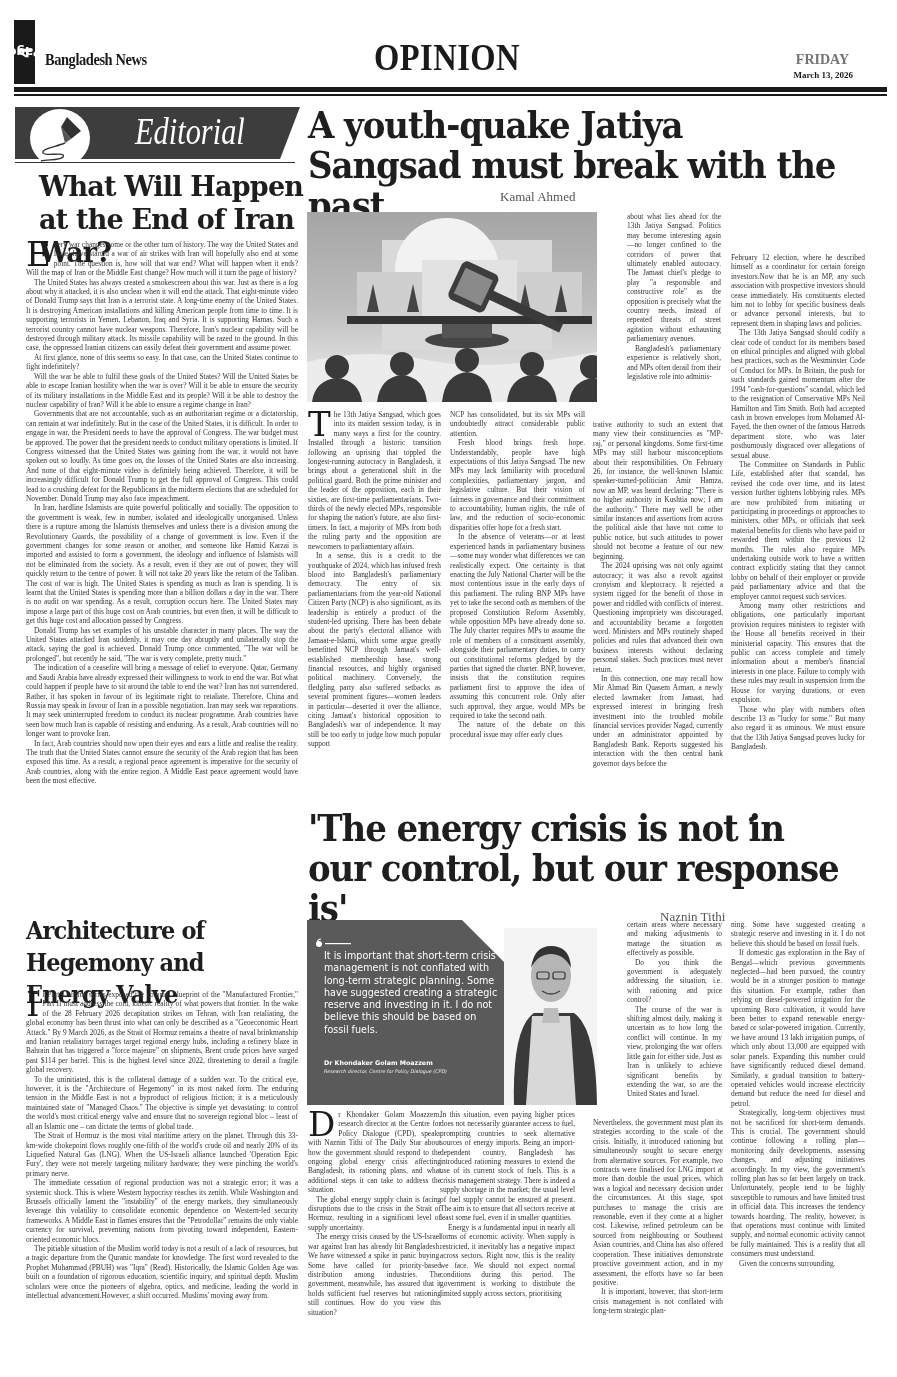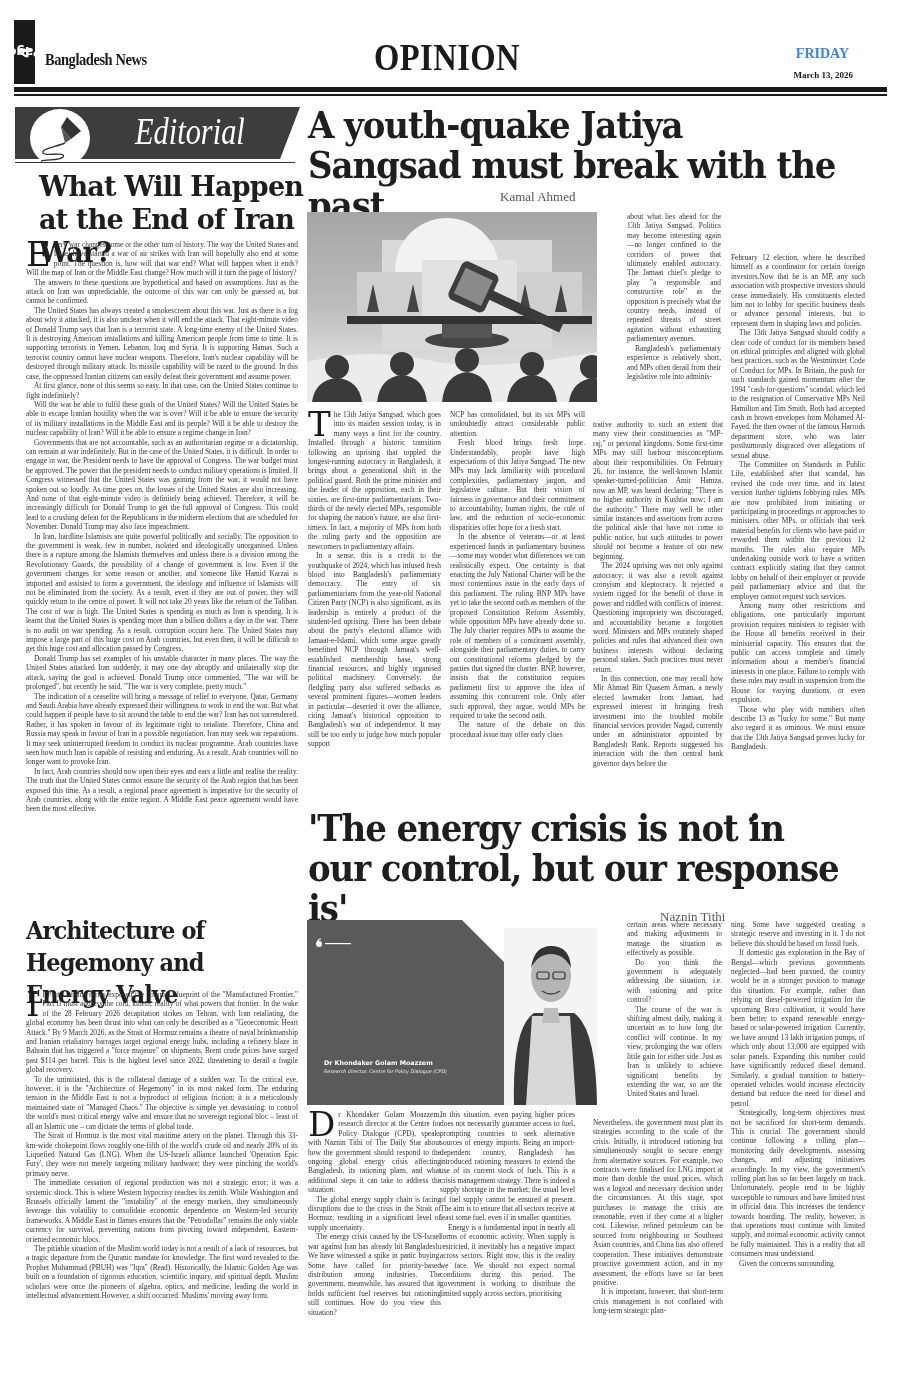--- a/index.html
+++ b/index.html
@@ -6,21 +6,21 @@
   html, body { width: 897px; height: 1377px; background: #ffffff; overflow: hidden; }
   body { position: relative; font-family: "DejaVu Serif", serif; color: #222; }
 
   
   .masthead { position: absolute; left: 14px; top: 20px; width: 873px; height: 70px; }
   .page-tab { position: absolute; left: 0; top: 0; width: 21px; height: 64px; background: #1a1a1a; }
   .page-tab span { position: absolute; left: 50%; top: 50%; transform: translate(-50%,-50%) rotate(-90deg); color: #fff; font-family: "DejaVu Sans", sans-serif; font-weight: bold; font-size: 12px; white-space: nowrap; }
   .page-tab span b { font-size: 17px; }
   .brand { position: absolute; left: 31px; top: 30px; font-family: "Liberation Serif", serif; font-weight: bold; font-size: 17px; letter-spacing: -0.5px; color: #1a1a1a; transform: scaleX(0.85); transform-origin: left; }
   .section-title { position: absolute; left: 360px; top: 16px; font-family: "Liberation Serif", serif; font-weight: bold; font-size: 37px; color: #1a1a1a; transform: scaleX(0.88); transform-origin: left; letter-spacing: 0.5px; }
-  .dayname { position: absolute; right: 38px; top: 26px; font-family: "Liberation Serif", serif; font-weight: bold; font-size: 14px; color: #3b82f6; }
+  .dayname { position: absolute; right: 38px; top: 32px; font-family: "Liberation Serif", serif; font-weight: bold; font-size: 14px; color: #737373; }
   .datestr { position: absolute; right: 34px; top: 50px; font-family: "Liberation Serif", serif; font-weight: bold; font-size: 9px; color: #1a1a1a; }
   .rule-thick { position: absolute; left: 14px; top: 87px; width: 873px; height: 5px; background: #1a1a1a; }
   .rule-thin { position: absolute; left: 14px; top: 94px; width: 873px; height: 2px; background: #1a1a1a; }
 
   
   .ed-banner { position: absolute; left: 15px; top: 107px; width: 285px; height: 52px; }
   .ed-banner .bg { position: absolute; inset: 0; background: #3d3d3d; clip-path: polygon(0 0, 100% 0, 93% 100%, 0 100%); }
   .ed-banner .circle { position: absolute; left: 15px; top: 2px; width: 60px; height: 58px; border-radius: 50%; background: #fff; }
   .ed-banner .pen { position: absolute; left: 22px; top: 6px; width: 60px; height: 50px; }
   .ed-banner .label { position: absolute; left: 120px; top: 2px; color: #fff; font-family: "Liberation Serif", serif; font-style: italic; font-size: 38px; transform: scaleX(0.8); transform-origin: left; }
@@ -95,21 +95,20 @@
     <path d="M28 30 C 18 34, 4 36, 6 40 C 8 44, 30 38, 26 44 C 22 48, 10 46, 4 48" stroke="#333" stroke-width="1.4" fill="none"></path>
   </svg>
   <div class="label">Editorial</div>
 </div>
 <div class="ed-rule"></div>
 
 <h2 class="hl ed-head">What Will Happen at the End of Iran War?</h2>
 
 <article class="body-text ed-body">
   <p class="first"><span class="dropcap">E</span><span>very war changes some or the other turn of history. The way the United States and Israel have started a war of air strikes with Iran will hopefully also end at some point. The question is, how will that war end? What will happen when it ends? Will the map of Iran or the Middle East change? How much will it turn the page of history?</span></p>
-  <p>The answers to these questions are hypothetical and based on assumptions. Just as the attack on Iran was unpredictable, the outcome of this war can only be guessed at, but cannot be confirmed.</p>
   <p>The United States has always created a smokescreen about this war. Just as there is a fog about why it attacked, it is also unclear when it will end the attack. That eight-minute video of Donald Trump says that Iran is a terrorist state. A long-time enemy of the United States. It is destroying American installations and killing American people from time to time. It is supporting terrorists in Yemen, Lebanon, Iraq and Syria. It is supporting Hamas. Such a terrorist country cannot have nuclear weapons. Therefore, Iran's nuclear capability will be destroyed through military attack. Its missile capability will be razed to the ground. In this case, the oppressed Iranian citizens can easily defeat their government and assume power.</p>
   <p>At first glance, none of this seems so easy. In that case, can the United States continue to fight indefinitely?</p>
   <p>Will the war be able to fulfil these goals of the United States? Will the United States be able to escape Iranian hostility when the war is over? Will it be able to ensure the security of its military installations in the Middle East and its people? Will it be able to destroy the nuclear capability of Iran? Will it be able to ensure a regime change in Iran?</p>
   <p>Governments that are not accountable, such as an authoritarian regime or a dictatorship, can remain at war indefinitely. But in the case of the United States, it is difficult. In order to engage in war, the President needs to have the approval of Congress. The war budget must be approved. The power that the president needs to conduct military operations is limited. If Congress witnessed that the United States was gaining from the war, it would not have spoken out so loudly. As time goes on, the losses of the United States are also increasing. And none of that eight-minute video is definitely being achieved. Therefore, it will be increasingly difficult for Donald Trump to get the full approval of Congress. This could lead to a crushing defeat for the Republicans in the midterm elections that are scheduled for November. Donald Trump may also face impeachment.</p>
   <p>In Iran, hardline Islamists are quite powerful politically and socially. The opposition to the government is weak, few in number, isolated and ideologically unorganised. Unless there is a rupture among the Islamists themselves and unless there is a division among the Revolutionary Guards, the possibility of a change of government is low. Even if the government changes for some reason or another, and someone like Hamid Karzai is imported and assisted to form a government, the ideology and influence of Islamists will not be eliminated from the society. As a result, even if they are out of power, they will quickly return to the centre of power. It will not take 20 years like the return of the Taliban. The cost of war is high. The United States is spending as much as Iran is spending. It is learnt that the United States is spending more than a billion dollars a day in the war. There is no audit on war spending. As a result, corruption occurs here. The United States may impose a large part of this huge cost on Arab countries, but even then, it will be difficult to get this huge cost and allocation passed by Congress.</p>
   <p>Donald Trump has set examples of his unstable character in many places. The way the United States attacked Iran suddenly, it may one day abruptly and unilaterally stop the attack, saying the goal is achieved. Donald Trump once commented, "The war will be prolonged", but recently he said, "The war is very complete, pretty much."</p>
   <p>The indication of a ceasefire will bring a message of relief to everyone. Qatar, Germany and Saudi Arabia have already expressed their willingness to work to end the war. But what could happen if people have to sit around the table to end the war? Iran has not surrendered. Rather, it has spoken in favour of its legitimate right to retaliate. Therefore, China and Russia may speak in favour of Iran in a possible negotiation. Iran may seek war reparations. It may seek uninterrupted freedom to conduct its nuclear programme. Arab countries have seen how much Iran is capable of resisting and enduring. As a result, Arab countries will no longer want to provoke Iran.</p>
   <p>In fact, Arab countries should now open their eyes and ears a little and realise the reality. The truth that the United States cannot ensure the security of the Arab region that has been exposed this time. As a result, a regional peace agreement is imperative for the security of Arab countries, along with the entire region. A Middle East peace agreement would have been the most effective.</p>
 </article>
 
@@ -190,20 +189,21 @@
 <h1 class="hl energy-head">'The energy crisis is not in our control, but our response is'</h1>
 <div class="byline byline-2">Naznin Tithi</div>
 
 <div class="quote-box">
   <div class="qbg2"></div>
   <svg class="q-mark" viewBox="0 0 35 10">
     <circle cx="3" cy="6" r="3" fill="#fff"></circle>
     <path d="M1 5 Q 2 1 5 1" stroke="#fff" stroke-width="1.2" fill="none"></path>
     <rect x="9" y="5" width="26" height="1.2" fill="#fff"></rect>
   </svg>
+  <div class="q-text">It is important that short-term crisis management is not conflated with long-term strategic planning. Some have suggested creating a strategic reserve and investing in it. I do not believe this should be based on fossil fuels.</div>
   <div class="q-author">Dr Khondaker Golam Moazzem</div>
   <div class="q-role">Research director, Centre for Policy Dialogue (CPD)</div>
   <svg class="portrait" viewBox="0 0 93 177">
     <rect width="93" height="177" fill="#f4f4f4"></rect>
     <path d="M10 177 Q 8 100 30 85 L 70 85 Q 92 100 93 177 Z" fill="#3a3a3a"></path>
     <path d="M28 88 L 66 88 L 72 177 L 22 177 Z" fill="#d8d8d8"></path>
     <path d="M40 80 L 54 80 L 56 95 L 38 95 Z" fill="#bdbdbd"></path>
     <ellipse cx="47" cy="48" rx="20" ry="26" fill="#b5b5b5"></ellipse>
     <path d="M27 40 Q 30 18 47 18 Q 66 18 67 40 Q 60 26 47 26 Q 34 26 27 40 Z" fill="#333"></path>
     <rect x="33" y="44" width="12" height="7" rx="2" fill="none" stroke="#333" stroke-width="1.2"></rect>

